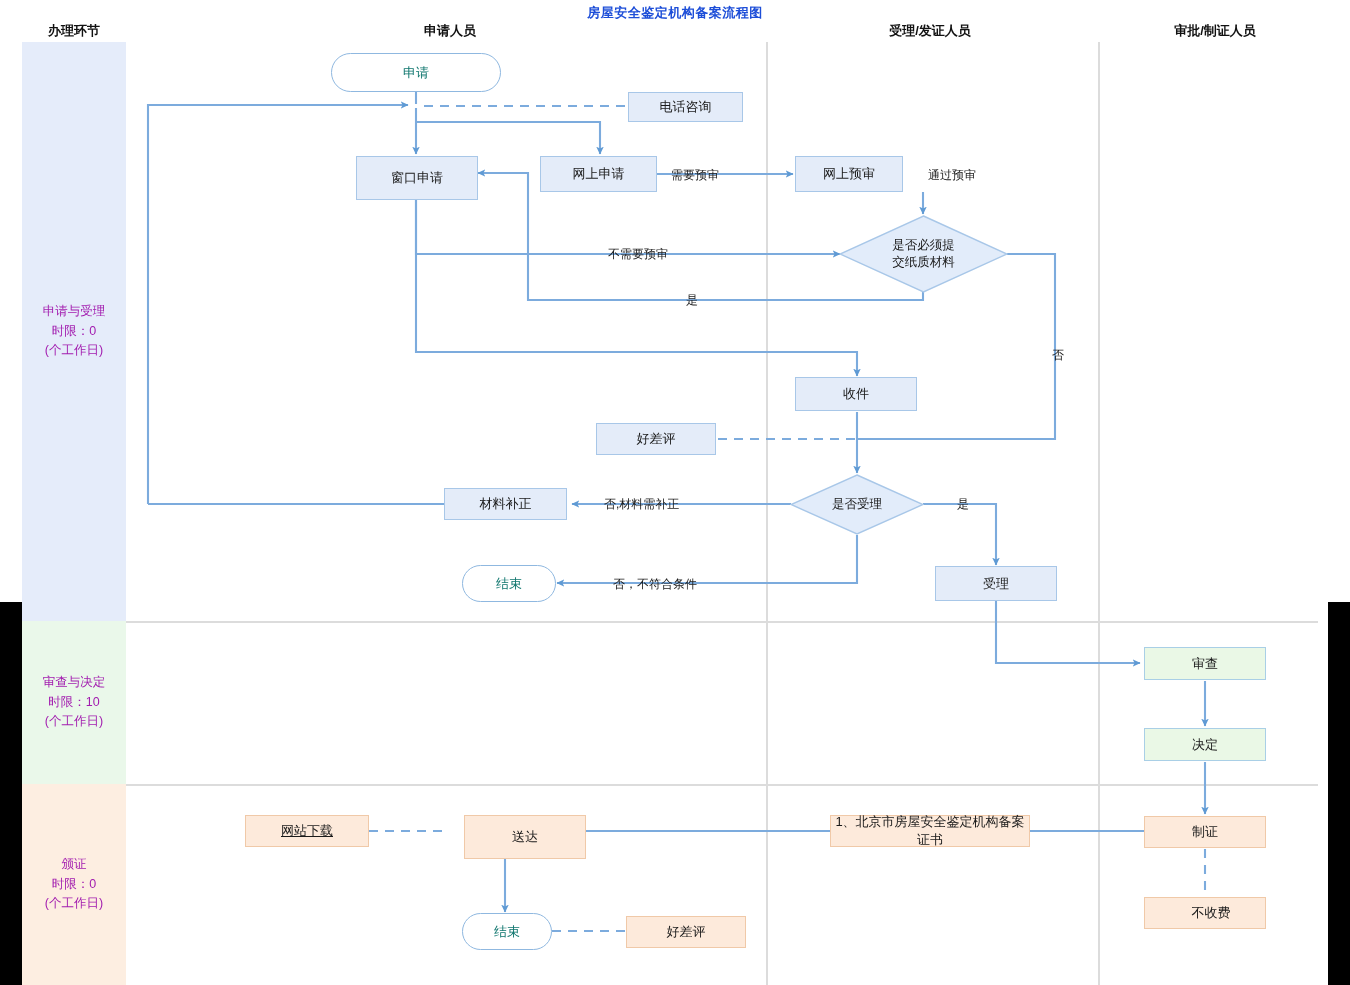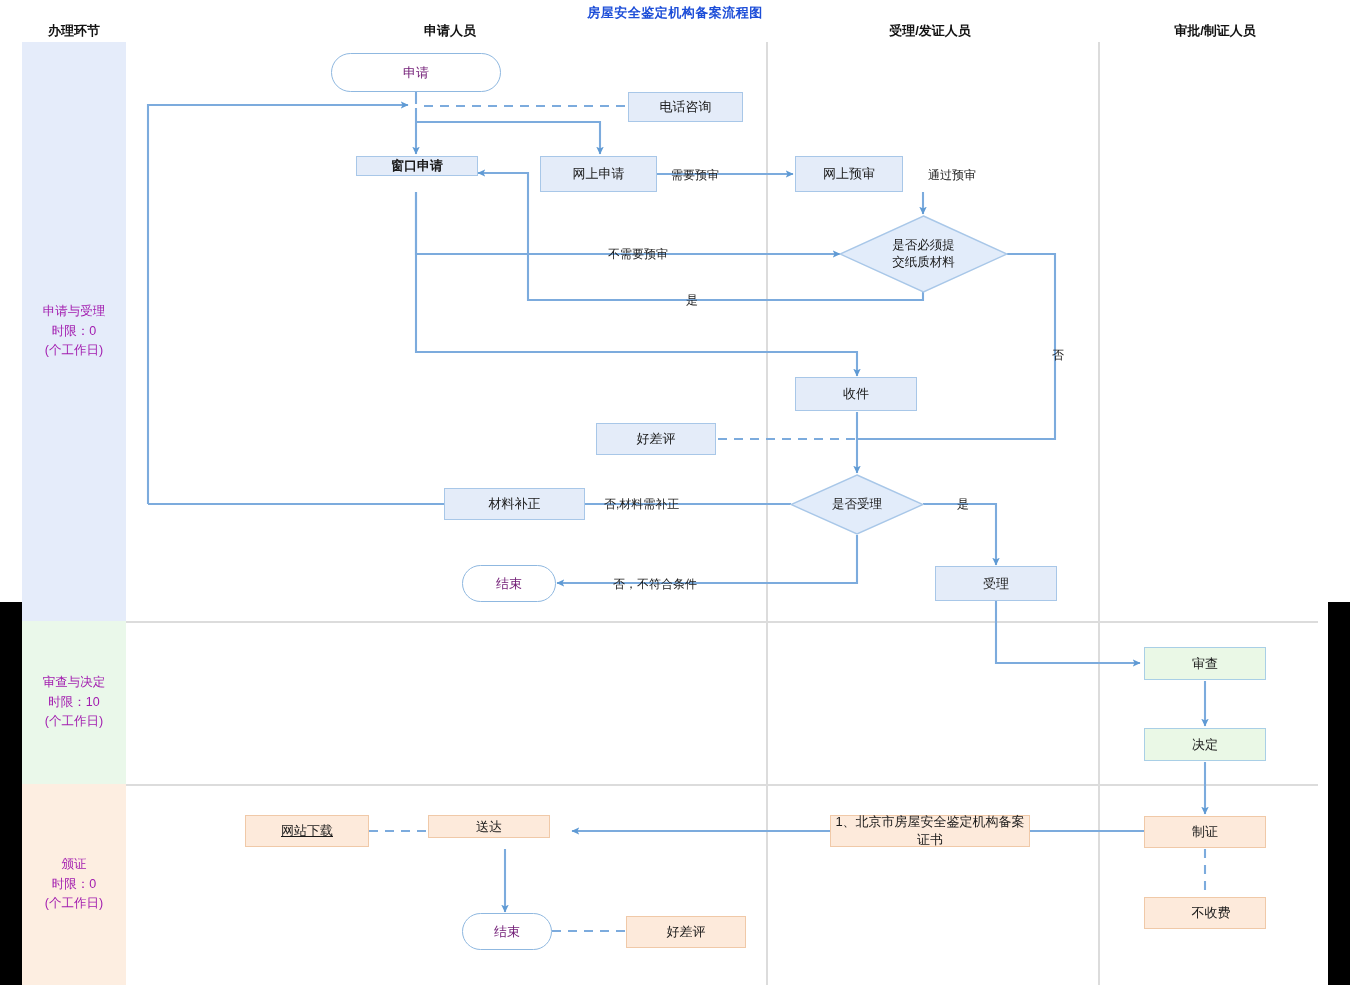--- a/index.html
+++ b/index.html
@@ -78,21 +78,21 @@
     border:1px solid #a8c7e8;
     background:#e4ecf9;
     white-space:pre-line;
   }
   .node.green{background:#eaf8e6;border-color:#a9cfe6;}
   .node.orange{background:#fdeadb;border-color:#f0c9a8;}
   .node.term{
     border-radius:22px;
     background:#ffffff;
     border:1px solid #8fb8e0;
-    color:#701a75;
+    color:#0f766e;
   }
   .node.diamond{
     border:none;background:transparent;
   }
   .diamond-shape{
     position:absolute;
     left:0;top:0;width:100%;height:100%;
   }
   .diamond-txt{
     position:relative;
@@ -213,21 +213,21 @@
   </svg>
 
   <div class="node term" style="left:331px;top:53px;width:170px;height:39px;">
     <span>申请</span>
   </div>
 
   <div class="node" style="left:628px;top:92px;width:115px;height:30px;">
     <span>电话咨询</span>
   </div>
 
-  <div class="node" style="left:356px;top:156px;width:122px;height:20px;font-weight:bold;">
+  <div class="node" style="left:356px;top:156px;width:122px;height:44px;">
     <span>窗口申请</span>
   </div>
 
   <div class="node" style="left:540px;top:156px;width:117px;height:36px;">
     <span>网上申请</span>
   </div>
 
   <div class="node" style="left:795px;top:156px;width:108px;height:36px;">
     <span>网上预审</span>
   </div>
@@ -241,21 +241,21 @@
   </div>
 
   <div class="node" style="left:795px;top:377px;width:122px;height:34px;">
     <span>收件</span>
   </div>
 
   <div class="node" style="left:596px;top:423px;width:120px;height:32px;">
     <span>好差评</span>
   </div>
 
-  <div class="node" style="left:444px;top:488px;width:141px;height:32px;">
+  <div class="node" style="left:444px;top:488px;width:123px;height:32px;">
     <span>材料补正</span>
   </div>
 
   <div class="node diamond" style="left:790px;top:474px;width:134px;height:61px;">
     <svg class="diamond-shape" viewBox="0 0 134 61" preserveAspectRatio="none">
       <polygon points="67,1 133,30.5 67,60 1,30.5" fill="#e2ecfa" stroke="#a8c7e8" stroke-width="1.4"></polygon>
     </svg>
     <span class="diamond-txt">是否受理</span>
   </div>
 
@@ -272,21 +272,21 @@
   </div>
 
   <div class="node green" style="left:1144px;top:728px;width:122px;height:33px;">
     <span>决定</span>
   </div>
 
   <div class="node orange" style="left:245px;top:815px;width:124px;height:32px;text-decoration:underline;">
     <span>网站下载</span>
   </div>
 
-  <div class="node orange" style="left:428px;top:815px;width:122px;height:23px;">
+  <div class="node orange" style="left:464px;top:815px;width:122px;height:44px;">
     <span>送达</span>
   </div>
 
   <div class="node orange" style="left:830px;top:815px;width:200px;height:32px;">
     <span>1、北京市房屋安全鉴定机构备案证书</span>
   </div>
 
   <div class="node orange" style="left:1144px;top:816px;width:122px;height:32px;">
     <span>制证</span>
   </div>

